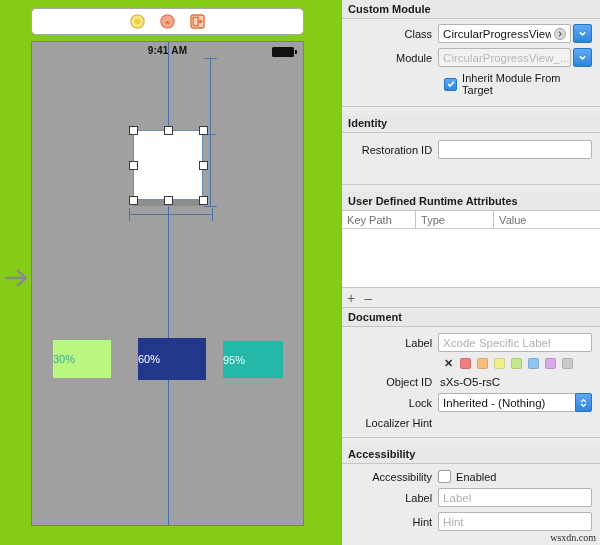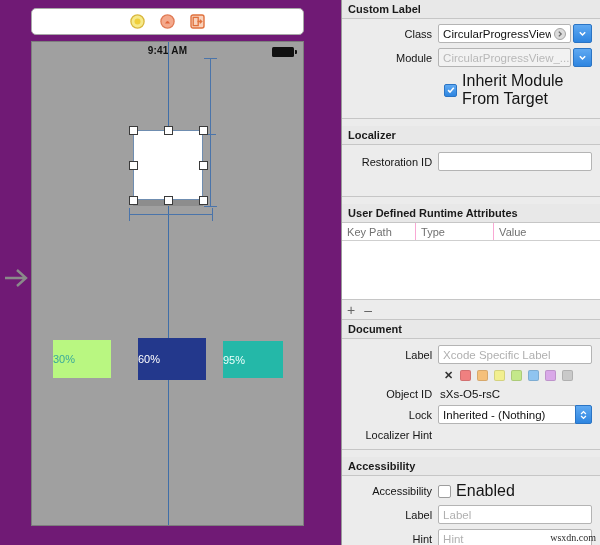--- a/index.html
+++ b/index.html
@@ -13,21 +13,21 @@
   #root {
     position: relative;
     width: 600px; height: 545px;
     display: flex;
   }
 
   
   #canvas-pane {
     position: relative;
     width: 374px; height: 545px;
-    background: #701a75;
+    background: #84cc16;
     border-right: 1px solid #9a9a9a;
     overflow: hidden;
   }
   #canvas-edge-arrow {
     position: absolute;
     left: 4px; top: 262px;
     width: 26px; height: 32px;
   }
 
   #dock-bar {
@@ -215,21 +215,21 @@
   .checkbox {
     width: 13px; height: 13px;
     border-radius: 2px;
     border: 1px solid #9d9d9d;
     background: #ffffff;
     flex: none;
     margin-right: 5px;
     display: flex; align-items: center; justify-content: center;
   }
   .checkbox.checked { background: linear-gradient(#5fa9f2, #2e85e0); border-color: #2a74c4; }
-  .check-label { font-size: 16px; color: #141414; }
+  .check-label { font-size: 11px; color: #141414; }
 
   
   #rt-table { background: #ffffff; border-bottom: 1px solid #c6c6c6; }
   #rt-head { display: flex; height: 18px; border-bottom: 1px solid #cfcfcf; }
   .rt-col {
     font-size: 11px;
     color: #707070;
     line-height: 18px;
     padding-left: 5px;
     border-right: 1px solid #f9a8d4;
@@ -321,21 +321,21 @@
         <span>60%</span>
       </div>
       <div class="progress-box" id="box-95" style="background: rgb(36, 184, 168); color: rgb(234, 255, 251);">
         <span>95%</span>
       </div>
     </div>
   </div>
 
   <div id="inspector">
 
-    <div class="section-header">Custom Label</div>
+    <div class="section-header">Custom Module</div>
     <div class="section-body">
       <div class="row">
         <div class="row-label">Class</div>
         <div class="combo-wrap">
           <div class="field">
             <span style="flex:1; overflow:hidden; white-space:nowrap;">CircularProgressView</span>
             <span class="nav-circle">
               <svg viewBox="0 0 10 10" width="8" height="8">
                   <path d="M3.5 2 L6.5 5 L3.5 8" stroke="#6b6b6b" stroke-width="1.6" fill="none"></path>
                 </svg>
@@ -366,21 +366,21 @@
           <svg viewBox="0 0 12 12" width="10" height="10">
               <path d="M2.5 6.2 L4.8 8.6 L9.3 3.3" stroke="#ffffff" stroke-width="1.9" fill="none"></path>
             </svg>
         </span>
         <span class="check-label">Inherit Module From Target</span>
       </div>
     </div>
     <div class="sep"></div>
     <div class="gap"></div>
 
-    <div class="section-header">Localizer</div>
+    <div class="section-header">Identity</div>
     <div class="section-body" style="padding-top:7px; padding-bottom:8px;">
       <div class="row" style="margin-bottom:17px;">
         <div class="row-label">Restoration ID</div>
         <div class="field">
           <span></span>
         </div>
       </div>
     </div>
     <div class="sep"></div>
     <div class="gap"></div>

